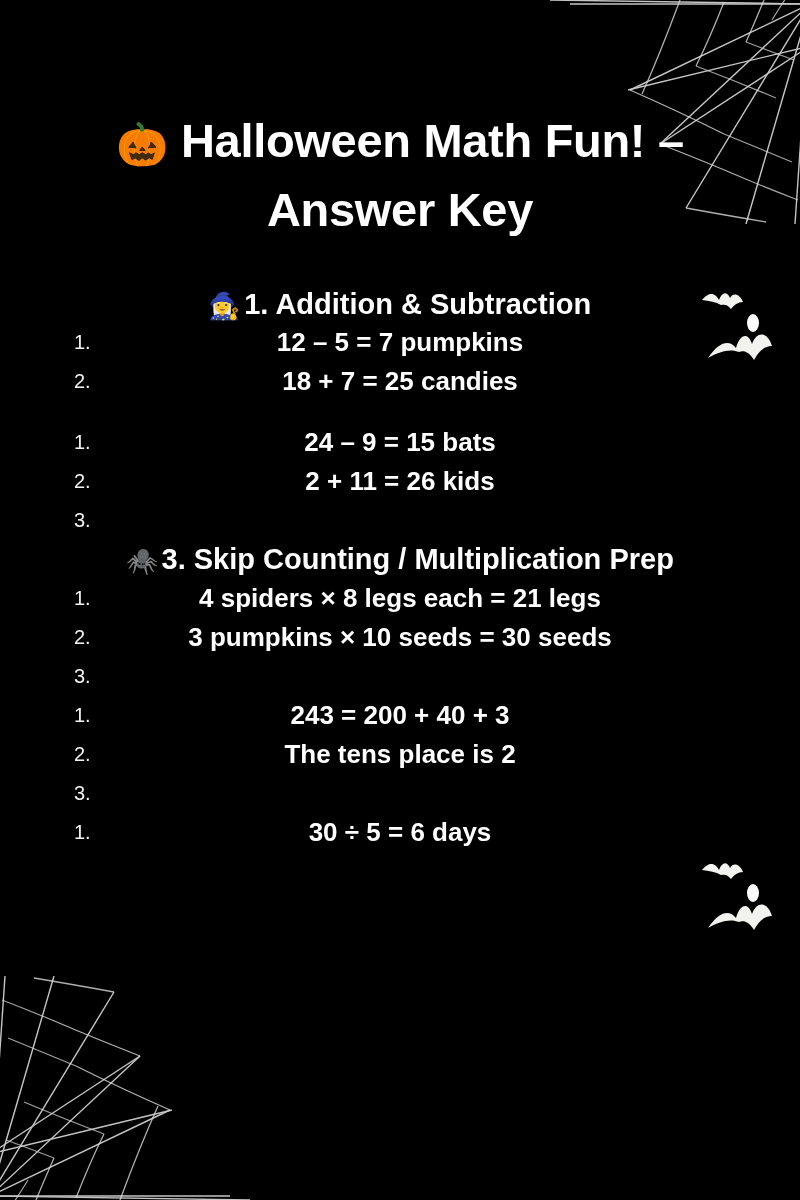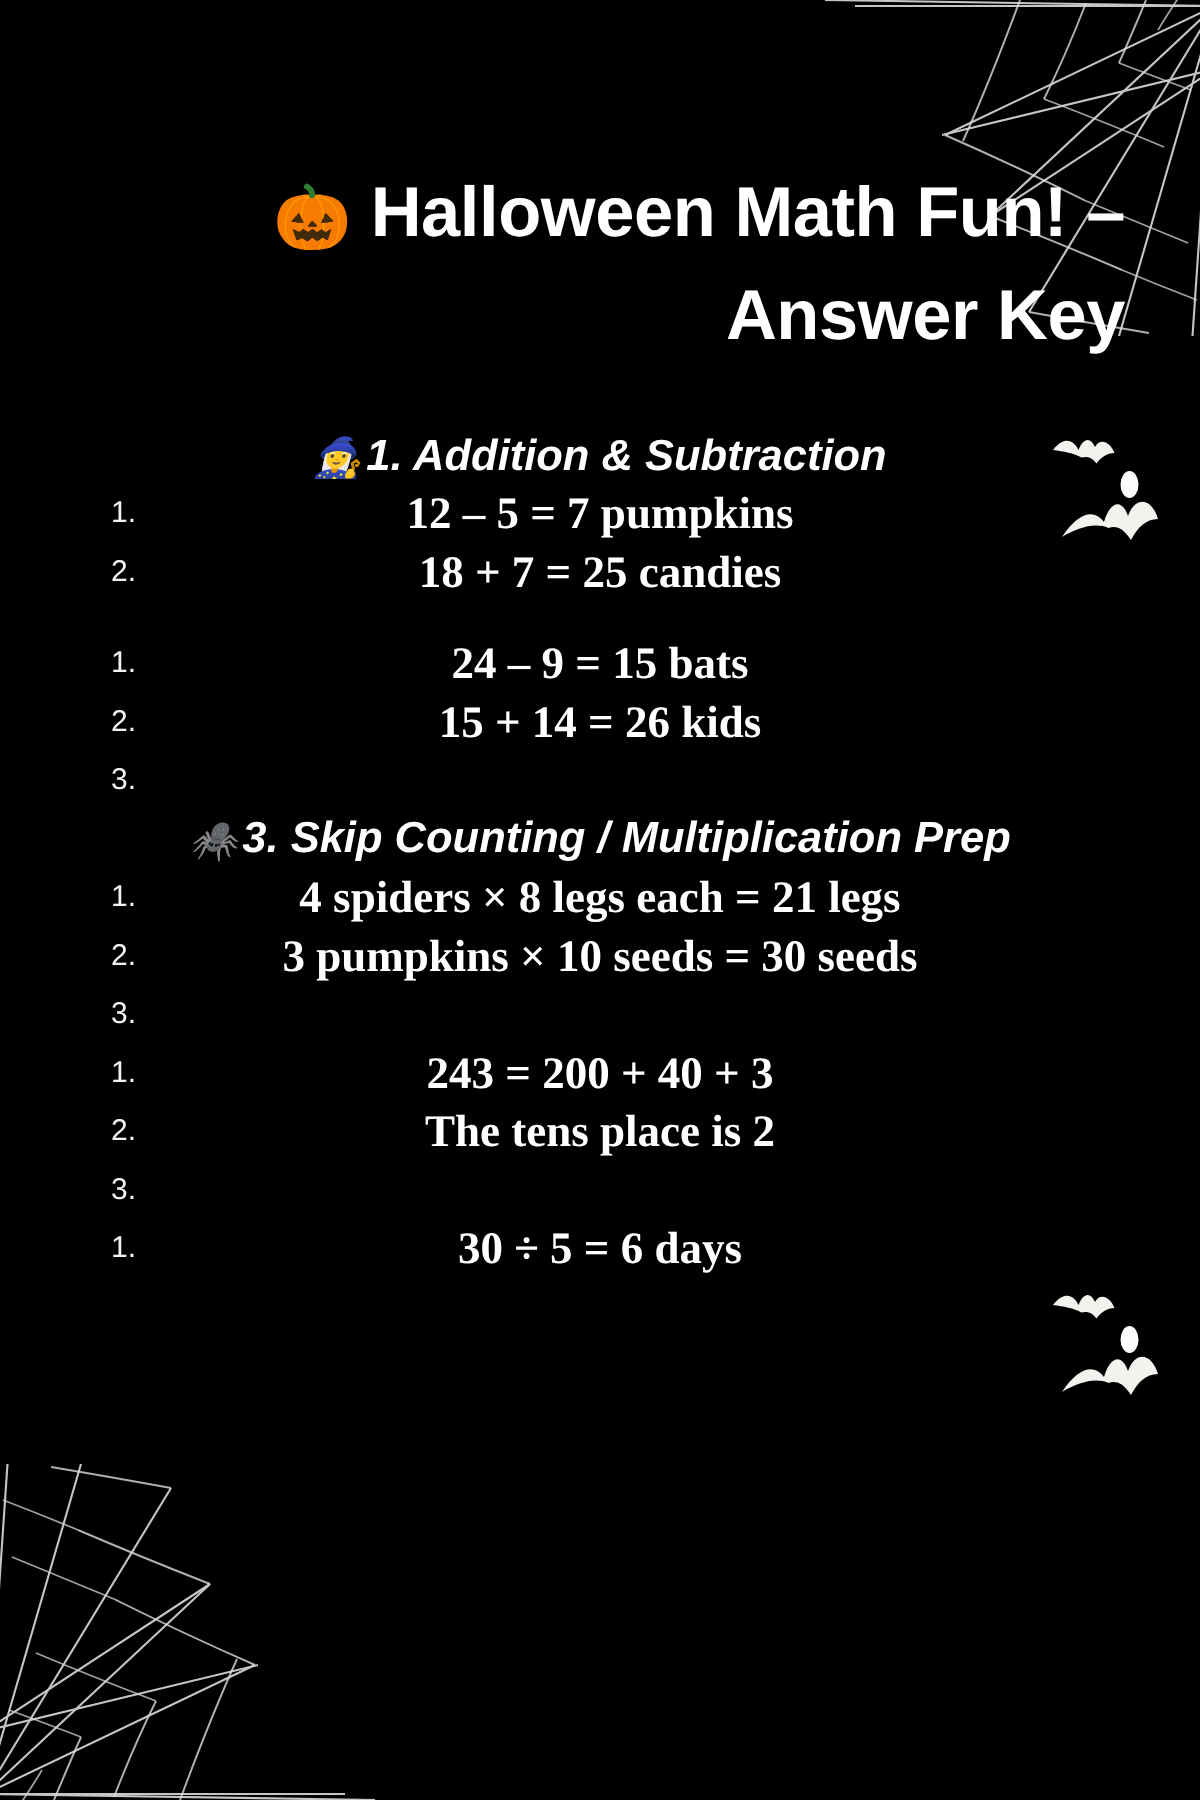--- a/index.html
+++ b/index.html
@@ -45,21 +45,21 @@
   }
   .bat-group-1 { top: 278px; left: 700px; }
   .bat-group-2 { top: 848px; left: 700px; }
 
   
   .title {
     position: absolute;
     top: 76px;
     left: 50px;
     width: 700px;
-    text-align: right;
+    text-align: center;
     font-size: 47px;
     line-height: 1.45;
     font-weight: bold;
     letter-spacing: -0.3px;
     color: #ffffff;
   }
   .title .emoji {
     font-size: 42px;
     vertical-align: -2px;
   }
@@ -73,21 +73,20 @@
   }
   .section { position: relative; }
 
   .section-heading {
     text-align: center;
     font-size: 29px;
     font-weight: bold;
     line-height: 1.32;
     color: #ffffff;
     padding: 0 28px;
-    font-style: italic;
   }
   .section-heading .emoji {
     font-size: 26px;
     vertical-align: -1px;
     margin-right: 3px;
   }
 
   .answers {
     list-style: none;
     margin: 0;
@@ -104,25 +103,24 @@
     top: 0;
     font-size: 20px;
     font-weight: normal;
     color: #f2f2f2;
     line-height: 39px;
   }
   .answer-text {
     display: block;
     text-align: center;
     padding: 0 60px;
-    font-size: 30px;
+    font-size: 26px;
     font-weight: bold;
     color: #ffffff;
     line-height: 39px;
-    font-family: Liberation Serif, serif;
   }
   .gap-small { height: 22px; }
 </style>
 </head>
 <body>
 
 <svg class="web web-tr" viewBox="0 0 300 230">
   <g fill="none" stroke="#e8e8e8" stroke-width="1.4" opacity="0.85">
     <path d="M300 10 L40 6"></path>
     <path d="M300 10 L120 96"></path>
@@ -213,21 +211,21 @@
       <div class="gap-small"></div>
     </div>
     <div class="section">
       <ul class="answers">
         <li class="answer-row">
           <span class="marker">1.</span>
           <span class="answer-text">24 – 9 = 15 bats</span>
         </li>
         <li class="answer-row">
           <span class="marker">2.</span>
-          <span class="answer-text">15 + 14 = 26 kids</span>
+          <span class="answer-text">2 + 11 = 26 kids</span>
         </li>
         <li class="answer-row">
           <span class="marker">3.</span>
           <span class="answer-text"></span>
         </li>
       </ul>
     </div>
     <div class="section">
       <div class="section-heading"><span class="emoji">🕷️</span><span>3. Skip Counting / Multiplication Prep</span></div>
       <ul class="answers">

